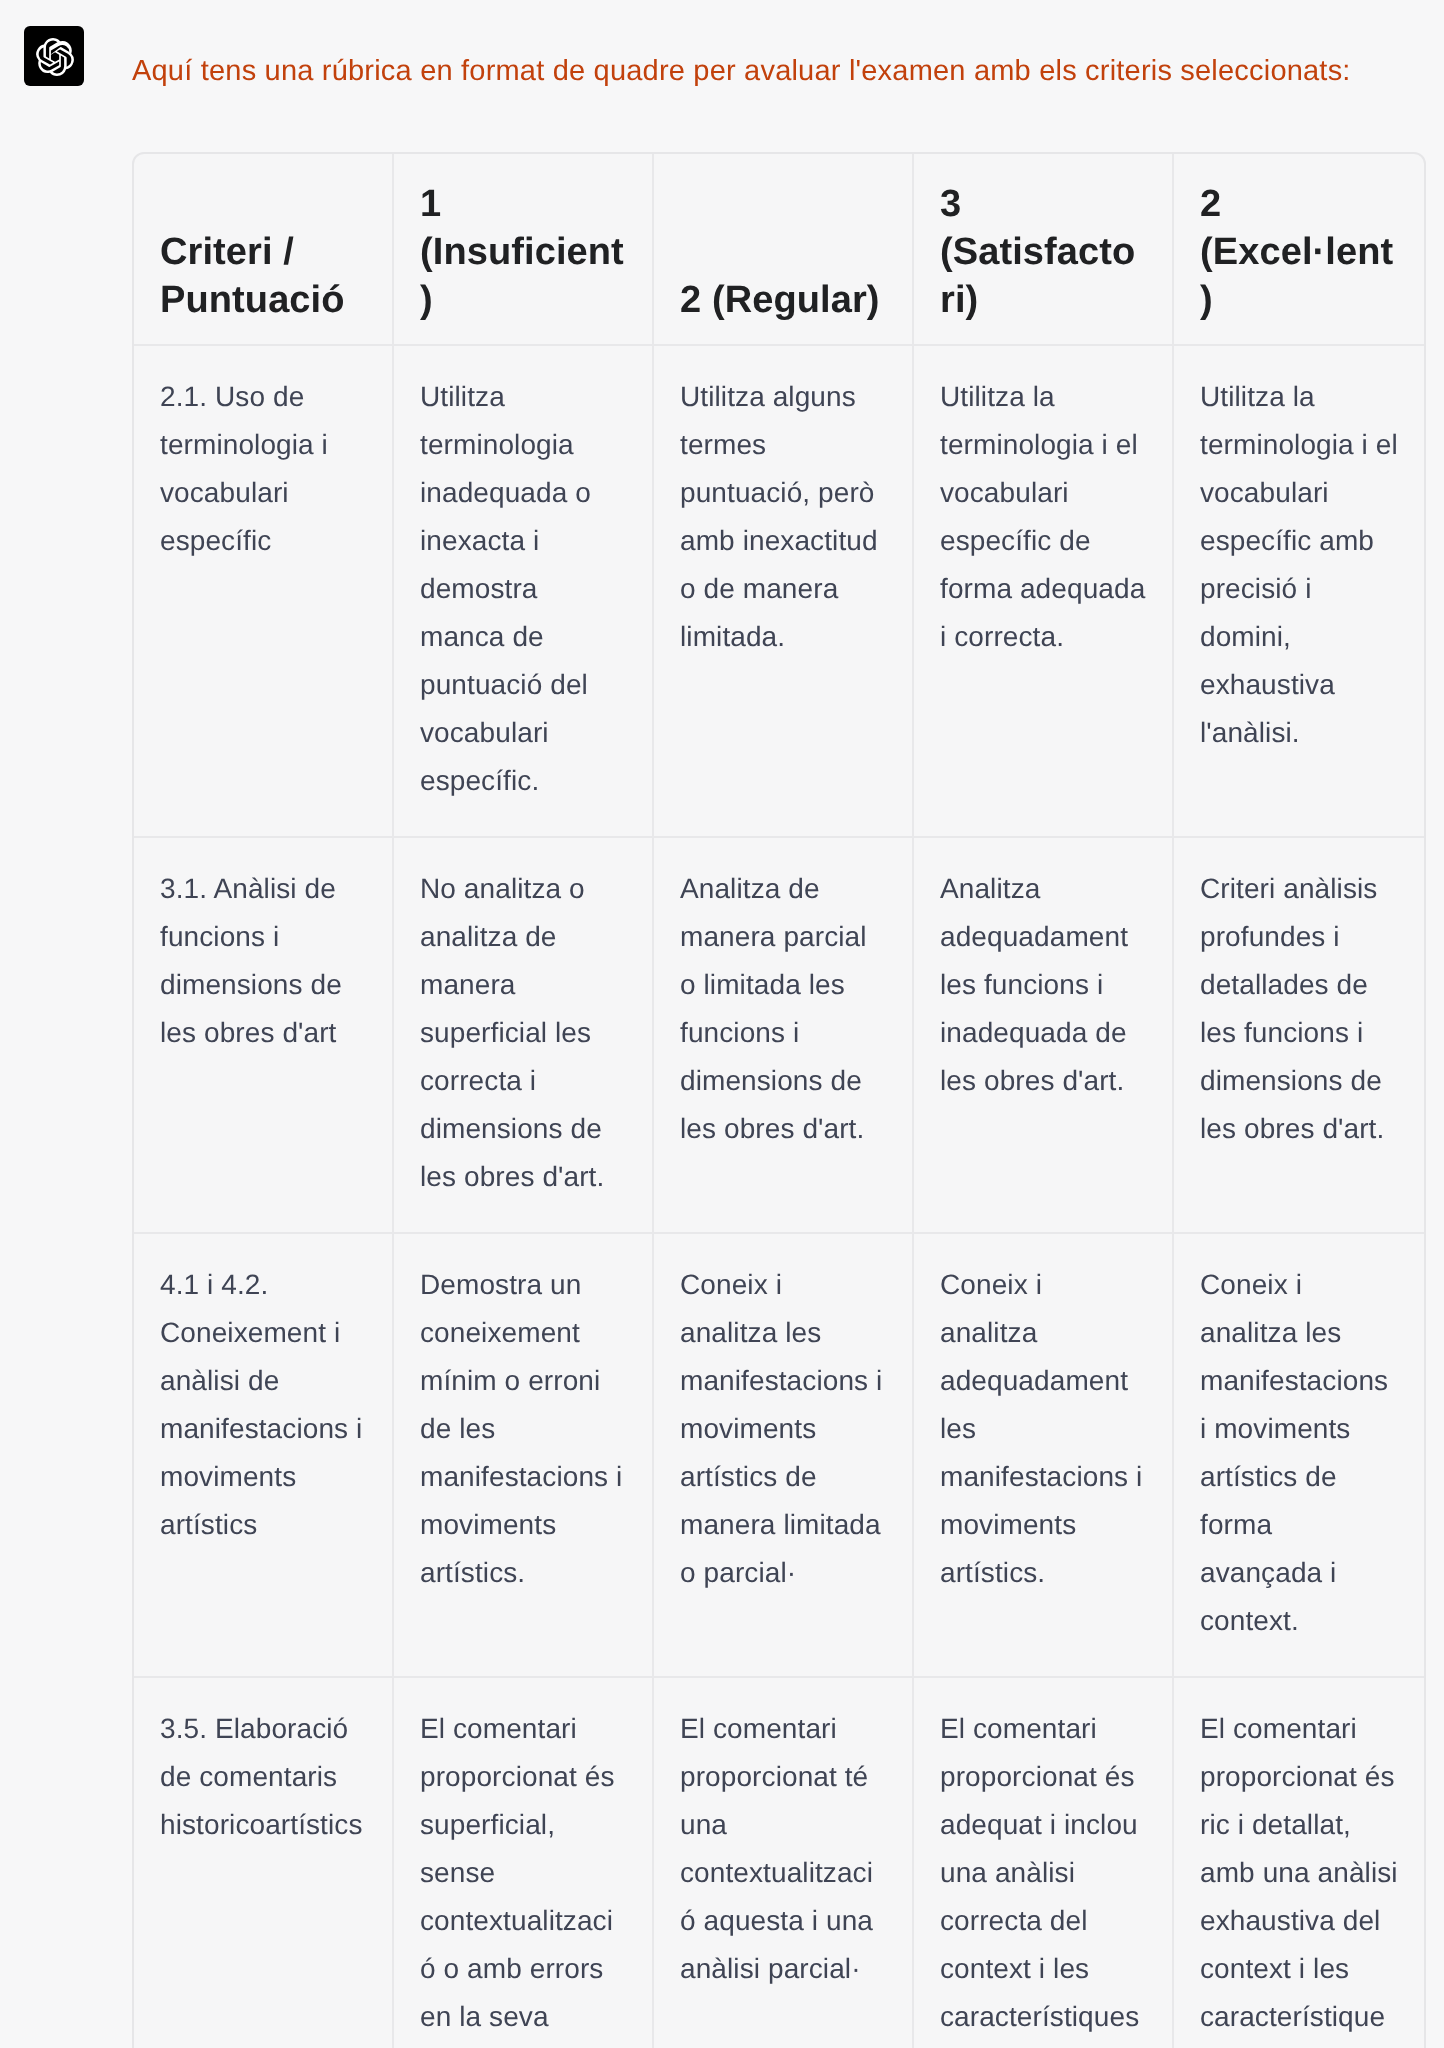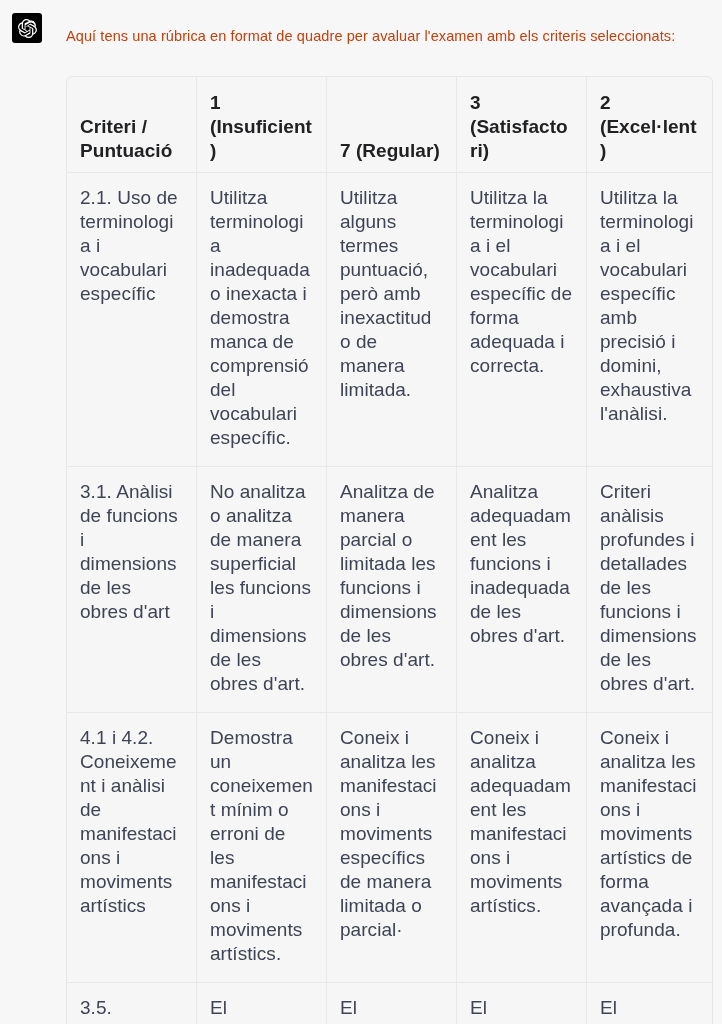--- a/index.html
+++ b/index.html
@@ -67,21 +67,21 @@
     border-radius: 6px;
     overflow: hidden;
     background: #f6f6f7;
     table-layout: fixed;
   }
 
   table.rubric th,
   table.rubric td {
     vertical-align: top;
     text-align: left;
-    font-size: 19px;
+    font-size: 14px;
     line-height: 24px;
     padding: 13px 13px 16px 13px;
     border-right: 1px solid #e8e8ea;
     border-bottom: 1px solid #e8e8ea;
     letter-spacing: 0.05px;
     word-wrap: break-word;
   }
 
   table.rubric th:last-child,
   table.rubric td:last-child { border-right: none; }
@@ -133,46 +133,46 @@
           <col class="c0">
             <col class="c1">
             <col class="c2">
             <col class="c3">
             <col class="c4">
         </colgroup>
         <thead>
           <tr>
             <th>Criteri / Puntuació</th>
             <th>1 (Insuficient)</th>
-            <th>7 (Regular)</th>
+            <th>2 (Regular)</th>
             <th>3 (Satisfactori)</th>
             <th>2 (Excel·lent)</th>
           </tr>
         </thead>
         <tbody>
           <tr>
             <td>2.1. Uso de terminologia i vocabulari específic</td>
-            <td>Utilitza terminologia inadequada o inexacta i demostra manca de comprensió del vocabulari específic.</td>
+            <td>Utilitza terminologia inadequada o inexacta i demostra manca de puntuació del vocabulari específic.</td>
             <td>Utilitza alguns termes puntuació, però amb inexactitud o de manera limitada.</td>
             <td>Utilitza la terminologia i el vocabulari específic de forma adequada i correcta.</td>
             <td>Utilitza la terminologia i el vocabulari específic amb precisió i domini, exhaustiva l'anàlisi.</td>
           </tr>
           <tr>
             <td>3.1. Anàlisi de funcions i dimensions de les obres d'art</td>
-            <td>No analitza o analitza de manera superficial les funcions i dimensions de les obres d'art.</td>
+            <td>No analitza o analitza de manera superficial les correcta i dimensions de les obres d'art.</td>
             <td>Analitza de manera parcial o limitada les funcions i dimensions de les obres d'art.</td>
             <td>Analitza adequadament les funcions i inadequada de les obres d'art.</td>
             <td>Criteri anàlisis profundes i detallades de les funcions i dimensions de les obres d'art.</td>
           </tr>
           <tr>
             <td>4.1 i 4.2. Coneixement i anàlisi de manifestacions i moviments artístics</td>
             <td>Demostra un coneixement mínim o erroni de les manifestacions i moviments artístics.</td>
-            <td>Coneix i analitza les manifestacions i moviments específics de manera limitada o parcial·</td>
+            <td>Coneix i analitza les manifestacions i moviments artístics de manera limitada o parcial·</td>
             <td>Coneix i analitza adequadament les manifestacions i moviments artístics.</td>
-            <td>Coneix i analitza les manifestacions i moviments artístics de forma avançada i profunda.</td>
+            <td>Coneix i analitza les manifestacions i moviments artístics de forma avançada i context.</td>
           </tr>
           <tr>
             <td>3.5. Elaboració de comentaris historicoartístics</td>
             <td>El comentari proporcionat és superficial, sense contextualització o amb errors en la seva anàlisi.</td>
             <td>El comentari proporcionat té una contextualització aquesta i una anàlisi parcial·</td>
             <td>El comentari proporcionat és adequat i inclou una anàlisi correcta del context i les característiques de l'obra.</td>
             <td>El comentari proporcionat és ric i detallat, amb una anàlisi exhaustiva del context i les característiques de l'obra.</td>
           </tr>
         </tbody>
       </table>

